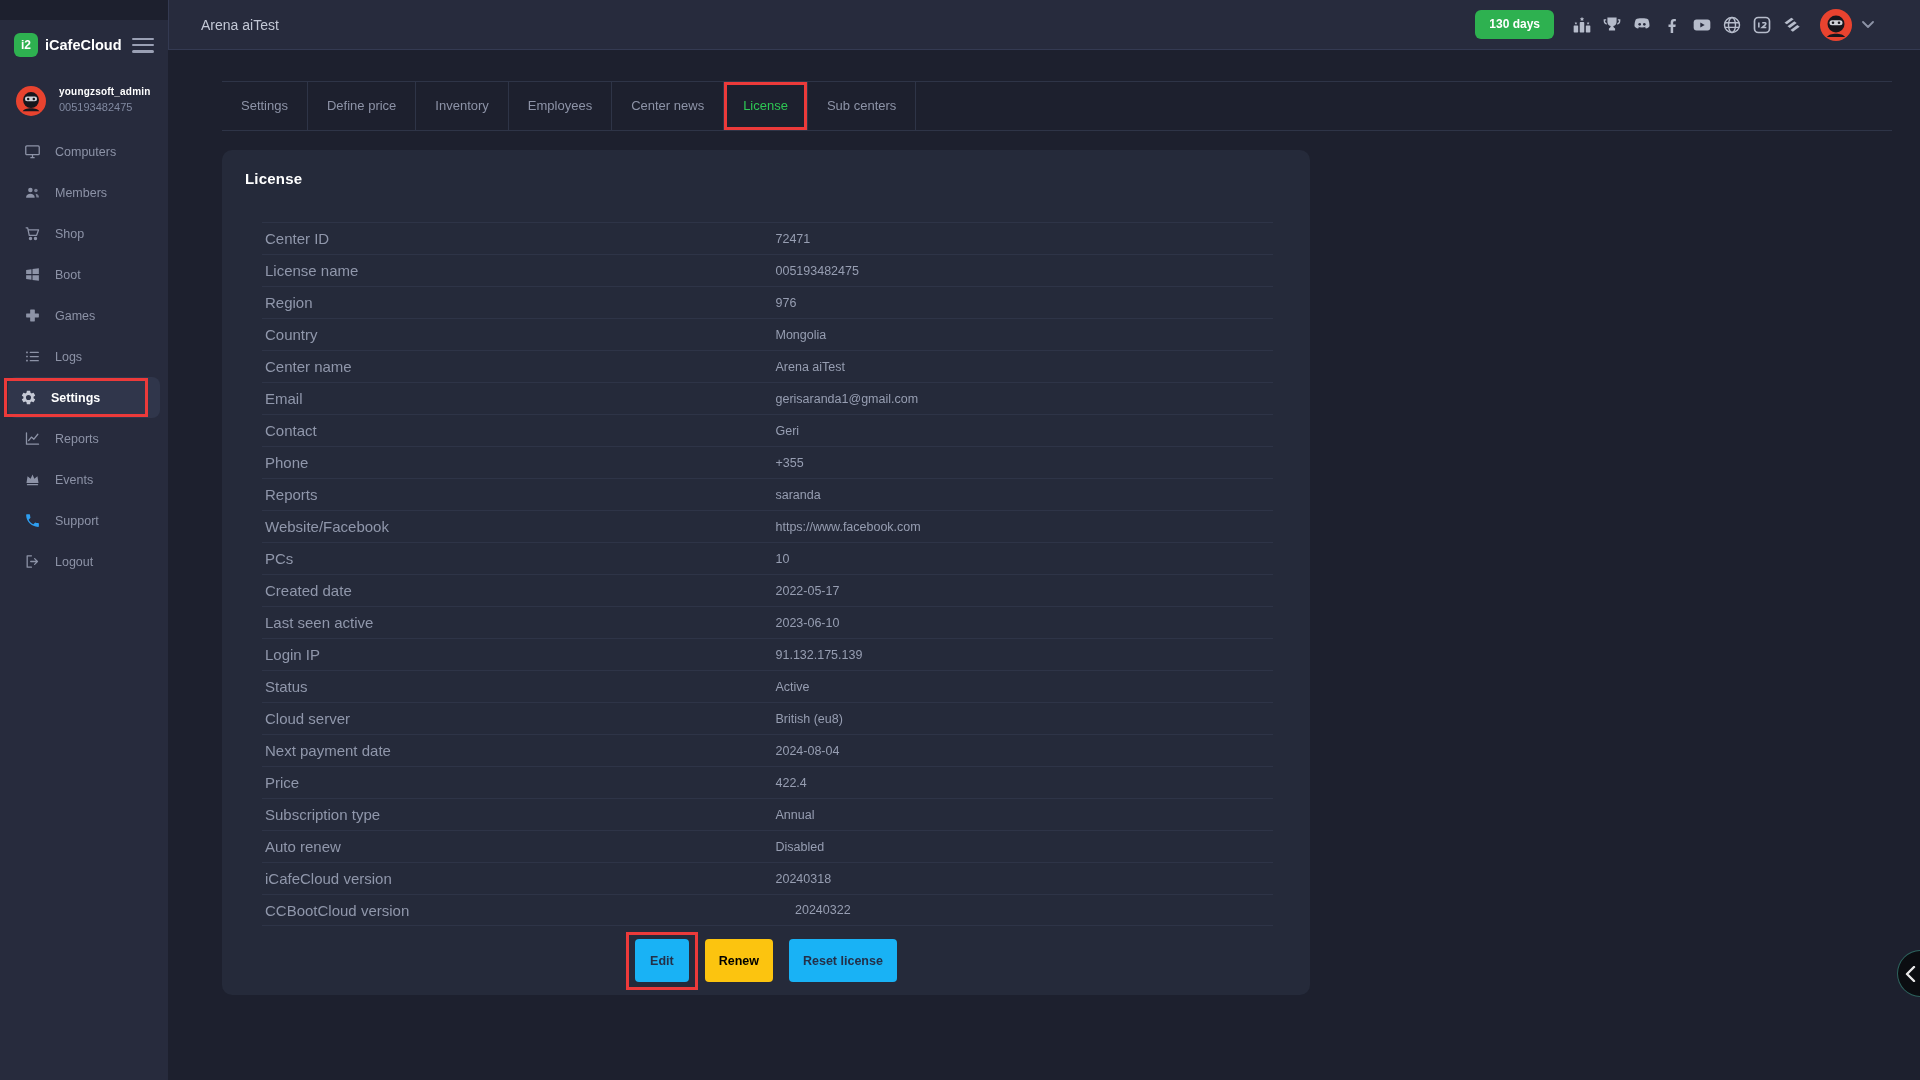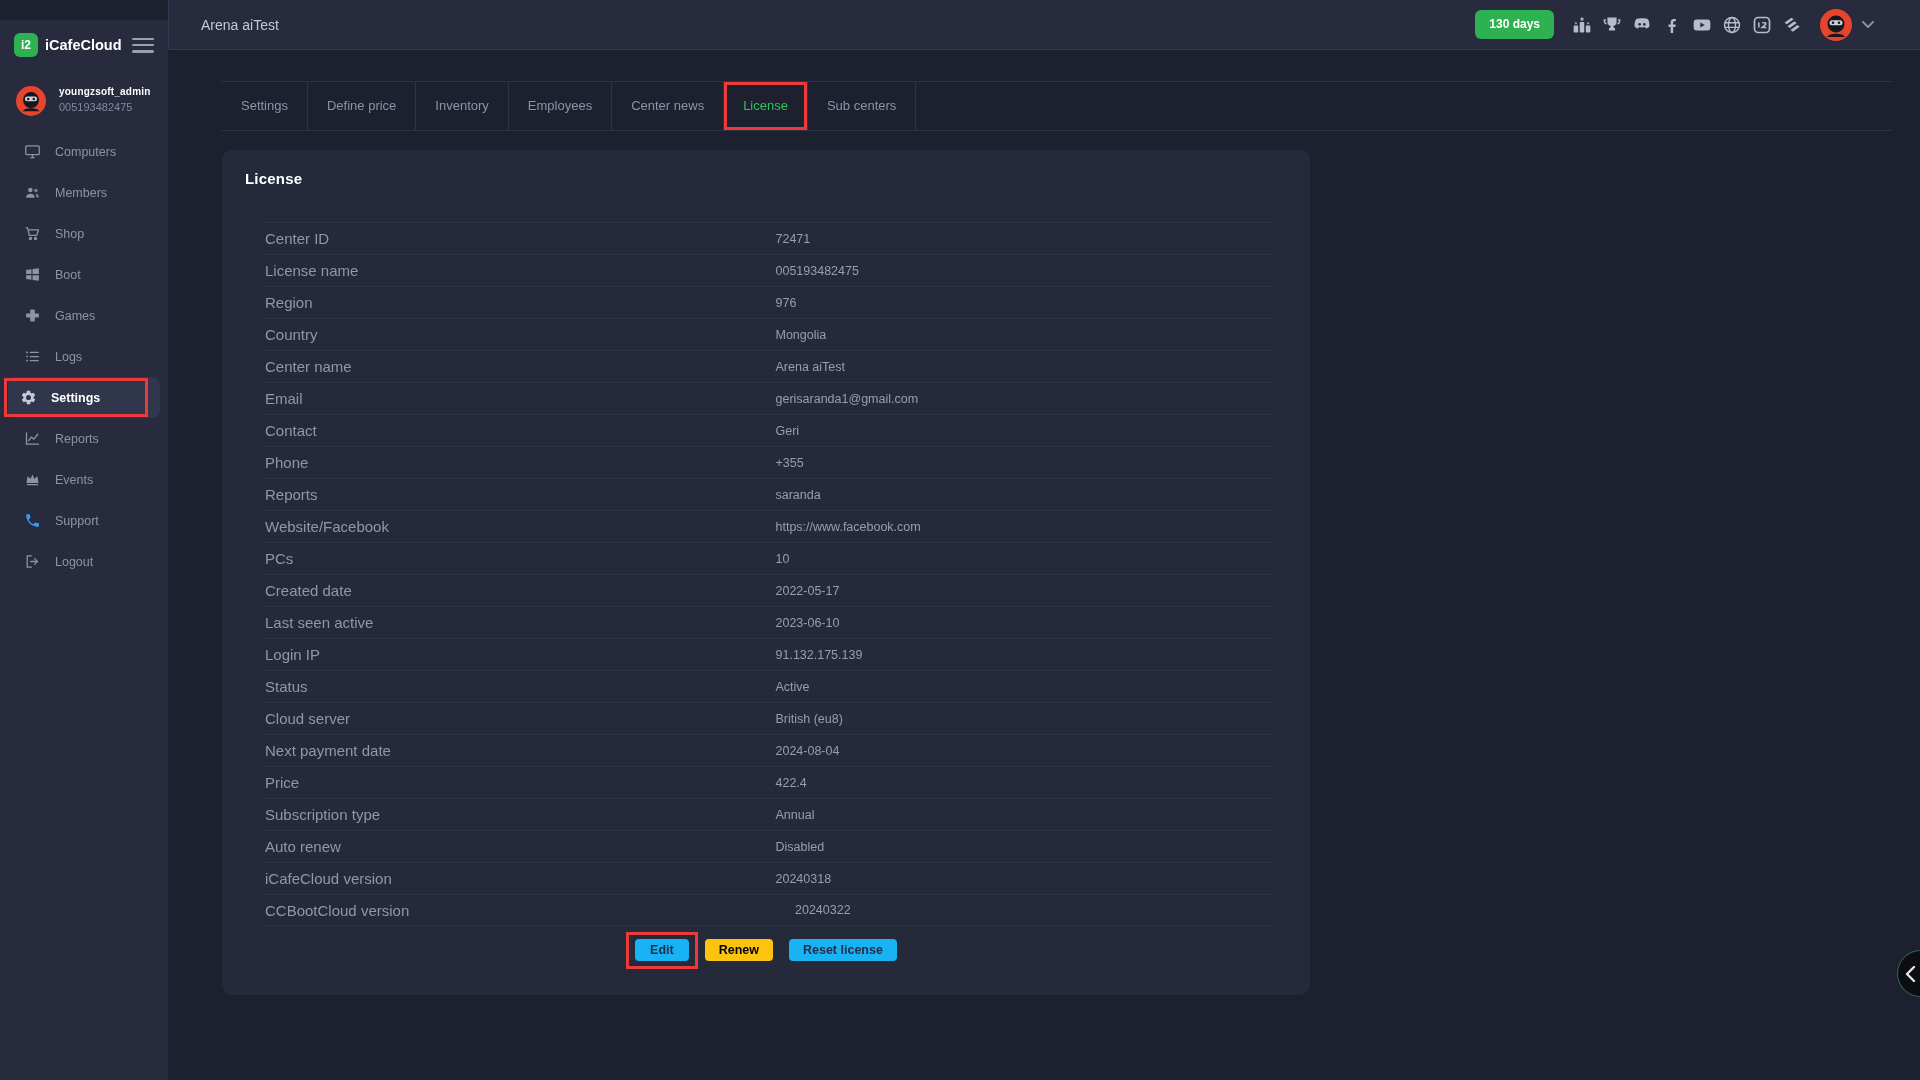--- a/index.html
+++ b/index.html
@@ -91,21 +91,21 @@
   .trow {
     display:grid; grid-template-columns:1fr 1fr; height:32px; align-items:center;
     border-top:1px solid #2e3447;
   }
   .trow:last-child { border-bottom:1px solid #2e3447;gap:39px; }
   .tl { font-weight:normal; color:#9097ab; font-size:15px; padding-left:3px; white-space:nowrap; }
   .tv { color:#979eb2; font-size:12.5px; padding-left:8px; white-space:nowrap; }
 
   .btn-row { display:flex; justify-content:center; gap:16px; margin-top:13px; }
   .btn {
-    height:22px; border:none; border-radius:4px; font-family:inherit;
+    height:43px; border:none; border-radius:4px; font-family:inherit;
     font-weight:bold; font-size:12.5px; color:#233049; cursor:pointer; position:relative;
   }
   .btn-blue { background:#19b2f5; }
   .btn-yellow { background:#fcc40f; color:#000000; }
   .btn-edit { padding:0 15px; }
   .btn-renew { padding:0 14px; }
   .btn-reset { padding:0 14px; }
 
   .chat-toggle {
     position:absolute; right:-24px; top:900px; width:47px; height:47px; border-radius:50%;

